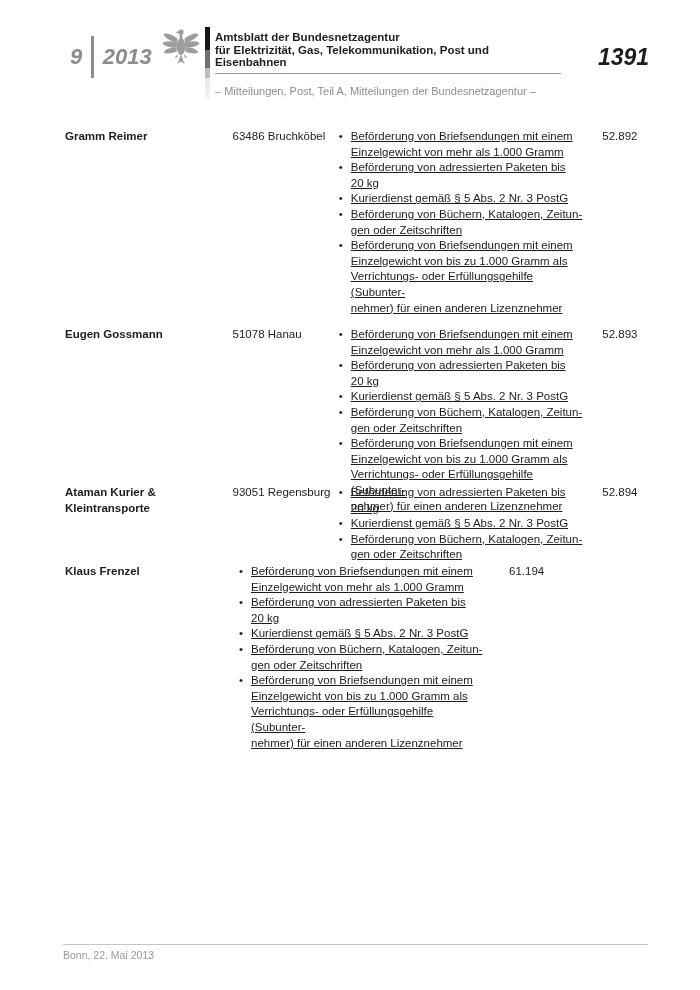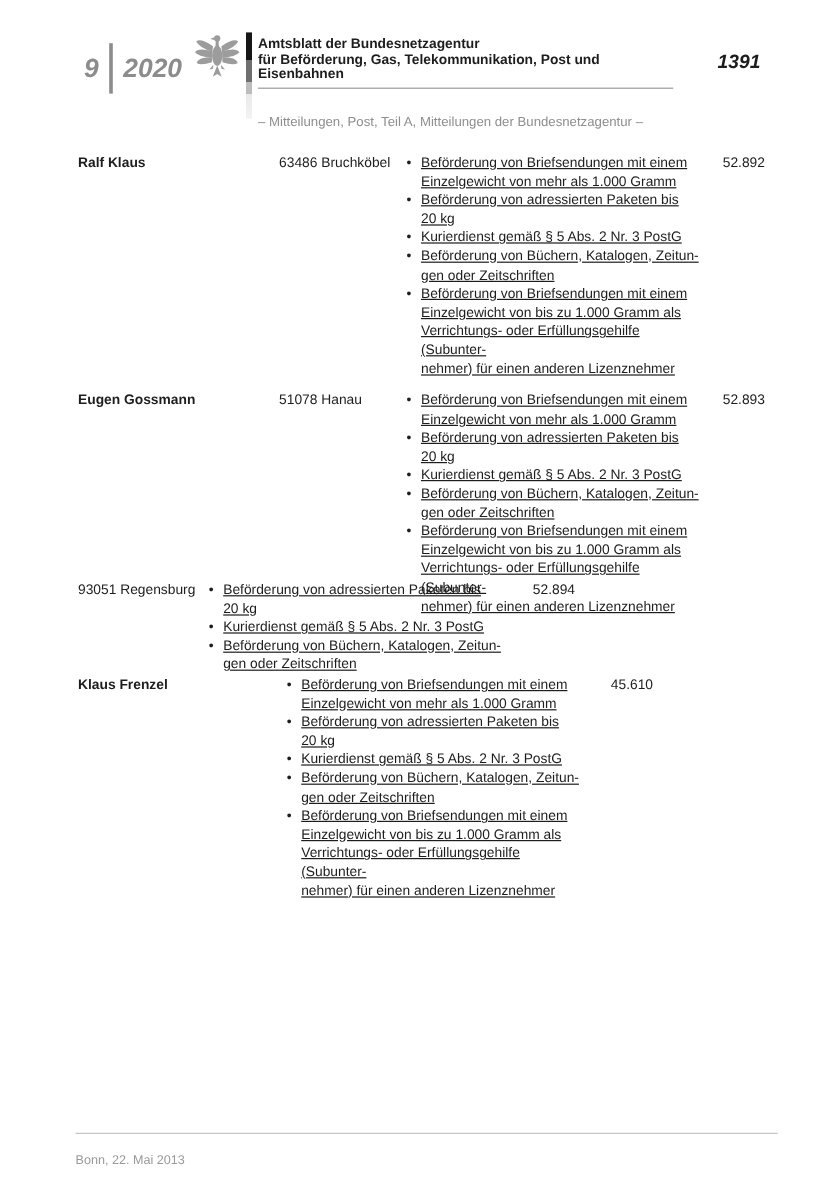--- a/index.html
+++ b/index.html
@@ -24,24 +24,24 @@
       #bdbdbd 57%,#bdbdbd 71%,
       #e9e9e9 71%,#f3f3f3 100%);
   }
   .masthead{
     position:absolute;left:215px;top:31px;width:346px;text-align:left;
   }
   .masthead .t1,.masthead .t2{
     font-weight:bold;font-size:11.5px;line-height:12.5px;color:#1d1d1d;
   }
   .masthead .rule{border-bottom:1px solid #9a9a9a;margin-top:4px;}
-  .masthead .sub{color:#8e8e8e;font-size:11px;line-height:12px;margin-top:22px;}
+  .masthead .sub{color:#8e8e8e;font-size:11px;line-height:12px;margin-top:11px;}
   .page-number{
     position:absolute;left:598px;top:44px;width:60px;
-    font-size:16px;font-weight:bold;font-style:italic;color:#1d1d1d;
+    font-size:23px;font-weight:bold;font-style:italic;color:#1d1d1d;
   }
 
   
   .entry{
     position:absolute;left:65px;width:586px;
     display:flex;align-items:flex-start;
     font-size:11.5px;line-height:15.6px;
   }
   .col{white-space:pre-line;}
   .col.name{width:172px;font-weight:bold;}
@@ -53,34 +53,34 @@
     position:relative;padding-left:14px;white-space:pre-line;
   }
   ul.services li::before{
     content:"\2022";position:absolute;left:2px;top:0;color:#1d1d1d;
   }
   .col.num{width:50px;margin-left:20px;}
 
   
   .footer{
     position:absolute;left:63px;top:944px;width:585px;
-    border-top:1px solid #c4c4c4;padding-top:16px;
+    border-top:1px solid #c4c4c4;padding-top:4px;
     color:#9a9a9a;font-size:10.5px;
   }
 </style>
 </head>
 <body>
 
 <div class="page">
 
   <header>
     <div class="issue-block">
       <span>9</span>
       <span class="issue-sep"></span>
-      <span>2020</span>
+      <span>2013</span>
     </div>
 
     <svg class="eagle" viewBox="0 0 40 42" aria-hidden="true">
       <g fill="#9c9c9c">
 
         <circle cx="20" cy="5" r="2.6"></circle>
         <polygon points="17.8,4 14.2,5.2 17.8,6.6"></polygon>
         <path d="M18.9 6.5 L21.1 6.5 L21.5 12.5 L18.5 12.5 Z"></path>
 
         <ellipse cx="20" cy="19.5" rx="4.2" ry="8.6"></ellipse>
@@ -97,32 +97,32 @@
         <path d="M23.2 27 L26.5 31 L23.5 30.2 Z"></path>
 
         <path d="M20 27.5 L16.3 37 L20 34.6 L23.7 37 Z"></path>
       </g>
     </svg>
 
     <div class="header-bar"></div>
 
     <div class="masthead">
       <div class="t1">Amtsblatt der Bundesnetzagentur</div>
-      <div class="t2">für Beförderung, Gas, Telekommunikation, Post und Eisenbahnen</div>
+      <div class="t2">für Elektrizität, Gas, Telekommunikation, Post und Eisenbahnen</div>
       <div class="rule"></div>
       <div class="sub">– Mitteilungen, Post, Teil A, Mitteilungen der Bundesnetzagentur –</div>
     </div>
 
     <div class="page-number">1391</div>
   </header>
 
   <main>
 
     <section class="entry" style="top:129px">
-      <div class="col name">Ralf Klaus</div>
+      <div class="col name">Gramm Reimer</div>
       <div class="col loc">63486 Bruchköbel</div>
       <ul class="services">
         <li>Beförderung von Briefsendungen mit einem
 Einzelgewicht von mehr als 1.000 Gramm</li>
         <li>Beförderung von adressierten Paketen bis
 20 kg</li>
         <li>Kurierdienst gemäß § 5 Abs. 2 Nr. 3 PostG</li>
         <li>Beförderung von Büchern, Katalogen, Zeitun-
 gen oder Zeitschriften</li>
         <li>Beförderung von Briefsendungen mit einem
@@ -146,20 +146,22 @@
 gen oder Zeitschriften</li>
         <li>Beförderung von Briefsendungen mit einem
 Einzelgewicht von bis zu 1.000 Gramm als
 Verrichtungs- oder Erfüllungsgehilfe (Subunter-
 nehmer) für einen anderen Lizenznehmer</li>
       </ul>
       <div class="col num">52.893</div>
     </section>
 
     <section class="entry" style="top:485px">
+      <div class="col name">Ataman Kurier &amp;
+Kleintransporte</div>
       <div class="col loc">93051 Regensburg</div>
       <ul class="services">
         <li>Beförderung von adressierten Paketen bis
 20 kg</li>
         <li>Kurierdienst gemäß § 5 Abs. 2 Nr. 3 PostG</li>
         <li>Beförderung von Büchern, Katalogen, Zeitun-
 gen oder Zeitschriften</li>
       </ul>
       <div class="col num">52.894</div>
     </section>
@@ -172,21 +174,21 @@
         <li>Beförderung von adressierten Paketen bis
 20 kg</li>
         <li>Kurierdienst gemäß § 5 Abs. 2 Nr. 3 PostG</li>
         <li>Beförderung von Büchern, Katalogen, Zeitun-
 gen oder Zeitschriften</li>
         <li>Beförderung von Briefsendungen mit einem
 Einzelgewicht von bis zu 1.000 Gramm als
 Verrichtungs- oder Erfüllungsgehilfe (Subunter-
 nehmer) für einen anderen Lizenznehmer</li>
       </ul>
-      <div class="col num">45.610</div>
+      <div class="col num">61.194</div>
     </section>
 
   </main>
 
   <footer class="footer">
     <span>Bonn, 22. Mai 2013</span>
   </footer>
 
 </div>
 

